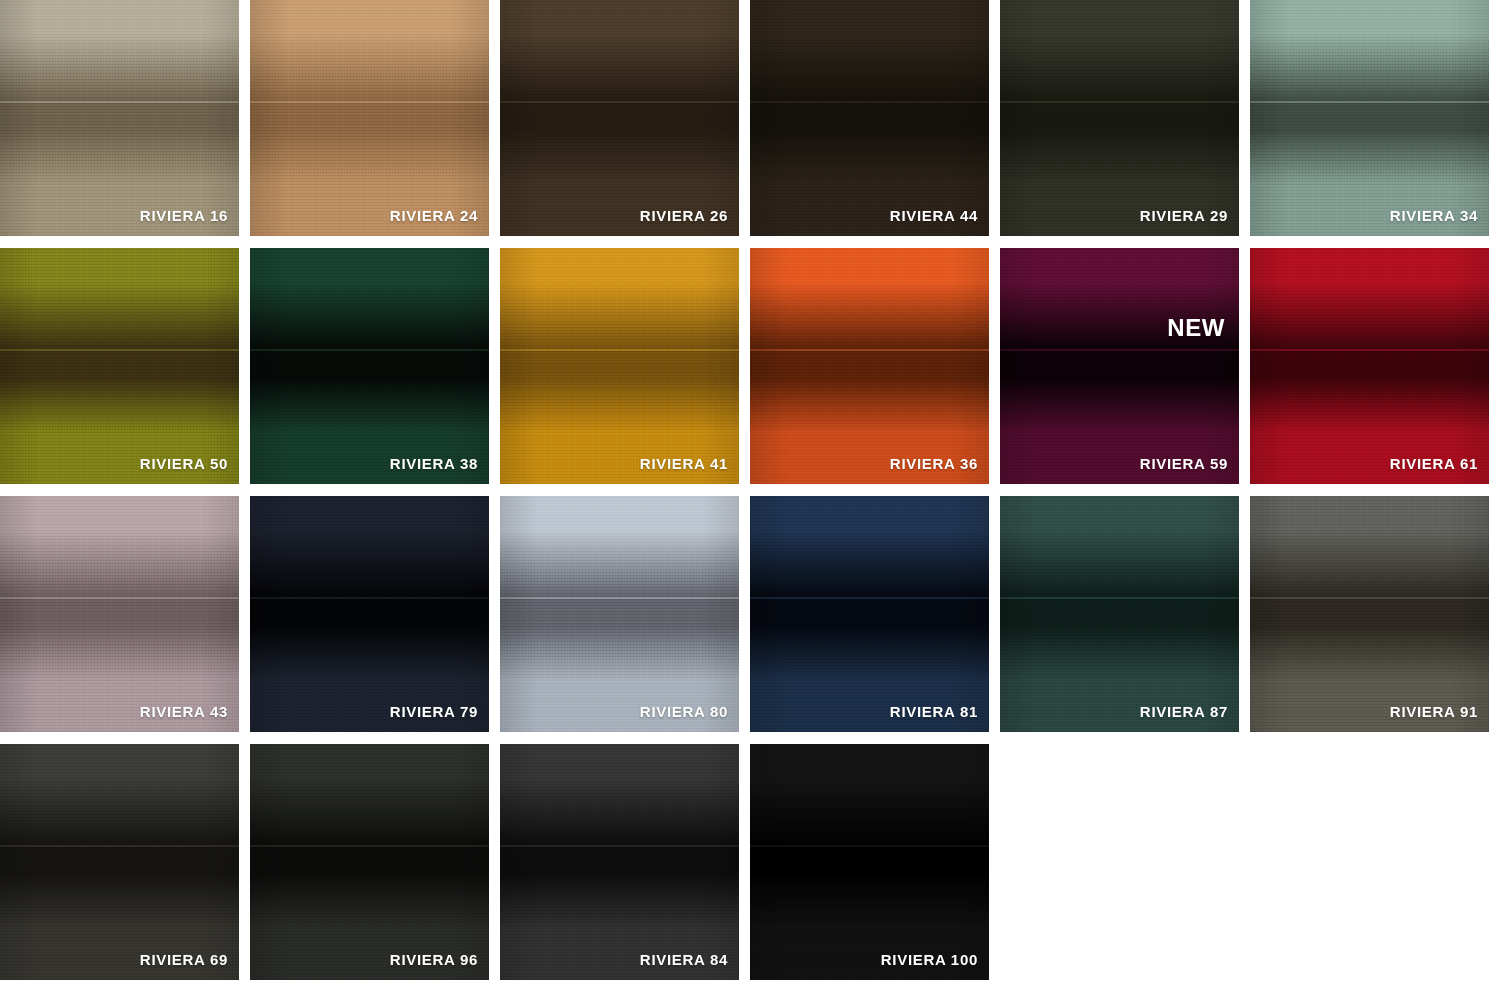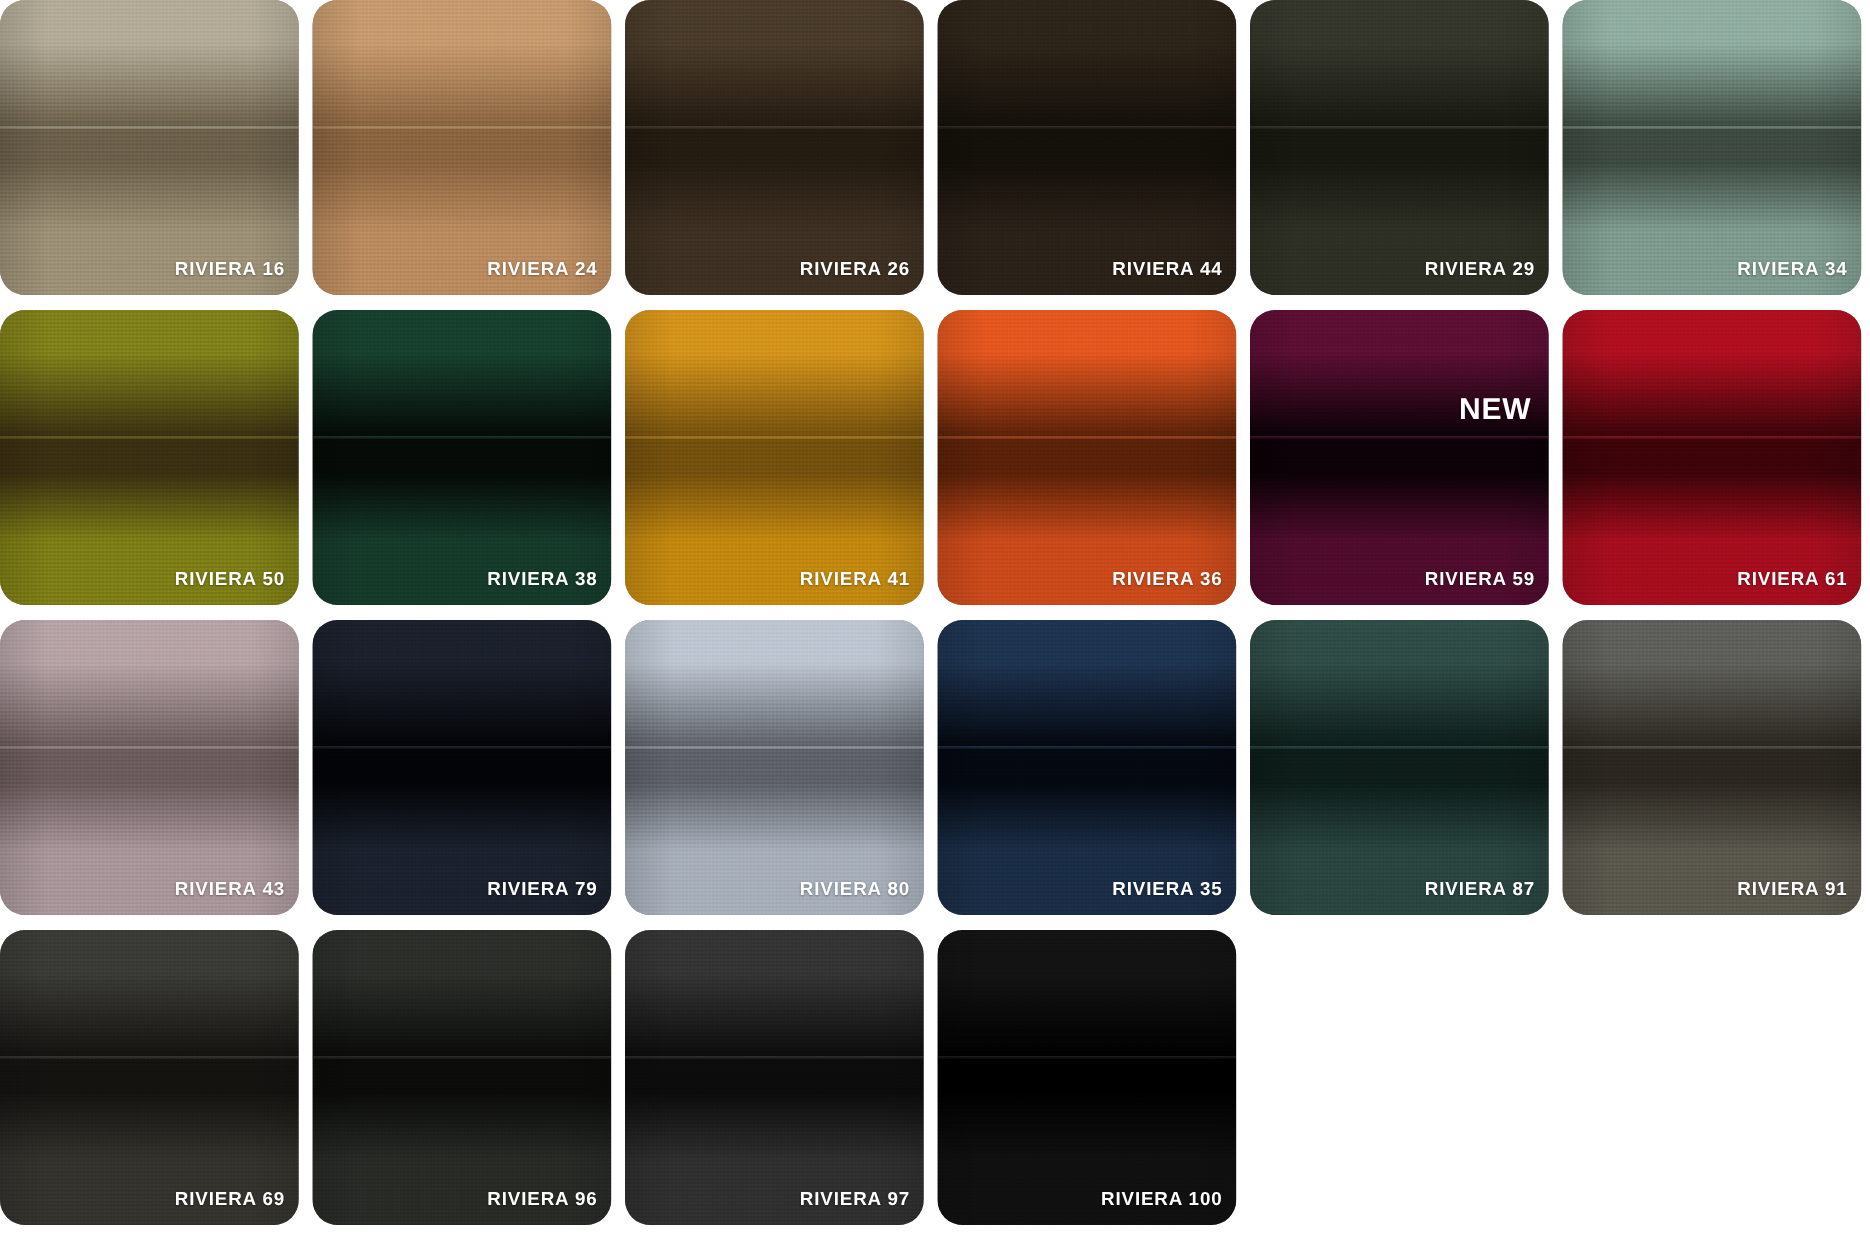--- a/index.html
+++ b/index.html
@@ -17,21 +17,20 @@
     column-gap:11px;
     row-gap:12px;
     width:1496px;
     height:994px;
   }
 
   .swatch {
     position:relative;
     overflow:hidden;
     background:#888;
-    border-radius:20px;
   }
 
   
   .swatch .panel-top {
     position:absolute;
     left:0; right:0; top:0;
     height:43%;
   }
   
   .swatch .panel-bottom {
@@ -217,21 +216,21 @@
       <div class="texture"></div>
       <div class="vignette"></div>
       <div class="swatch-label">RIVIERA 80</div>
     </div>
     <div class="swatch">
       <div class="panel-top" style="background: linear-gradient(rgb(30, 51, 80) 0%, rgb(30, 51, 80) 34%, rgb(4, 8, 16) 100%);"></div>
       <div class="panel-bottom" style="background: linear-gradient(rgb(4, 8, 16) 0%, rgb(4, 8, 16) 22%, rgb(26, 45, 70) 62%, rgb(26, 45, 70) 100%);"></div>
       <div class="crease" style="background: rgb(53, 82, 122);"></div>
       <div class="texture"></div>
       <div class="vignette"></div>
-      <div class="swatch-label">RIVIERA 35</div>
+      <div class="swatch-label">RIVIERA 81</div>
     </div>
     <div class="swatch">
       <div class="panel-top" style="background: linear-gradient(rgb(47, 76, 71) 0%, rgb(47, 76, 71) 34%, rgb(13, 29, 25) 100%);"></div>
       <div class="panel-bottom" style="background: linear-gradient(rgb(13, 29, 25) 0%, rgb(13, 29, 25) 22%, rgb(41, 68, 63) 62%, rgb(41, 68, 63) 100%);"></div>
       <div class="crease" style="background: rgb(70, 112, 106);"></div>
       <div class="texture"></div>
       <div class="vignette"></div>
       <div class="swatch-label">RIVIERA 87</div>
     </div>
     <div class="swatch">
@@ -257,21 +256,21 @@
       <div class="texture"></div>
       <div class="vignette"></div>
       <div class="swatch-label">RIVIERA 96</div>
     </div>
     <div class="swatch">
       <div class="panel-top" style="background: linear-gradient(rgb(51, 52, 51) 0%, rgb(51, 52, 51) 34%, rgb(12, 12, 12) 100%);"></div>
       <div class="panel-bottom" style="background: linear-gradient(rgb(12, 12, 12) 0%, rgb(12, 12, 12) 22%, rgb(47, 47, 47) 62%, rgb(47, 47, 47) 100%);"></div>
       <div class="crease" style="background: rgb(77, 78, 77);"></div>
       <div class="texture"></div>
       <div class="vignette"></div>
-      <div class="swatch-label">RIVIERA 97</div>
+      <div class="swatch-label">RIVIERA 84</div>
     </div>
     <div class="swatch">
       <div class="panel-top" style="background: linear-gradient(rgb(19, 19, 19) 0%, rgb(19, 19, 19) 34%, rgb(0, 0, 0) 100%);"></div>
       <div class="panel-bottom" style="background: linear-gradient(rgb(0, 0, 0) 0%, rgb(0, 0, 0) 22%, rgb(16, 16, 16) 62%, rgb(16, 16, 16) 100%);"></div>
       <div class="crease" style="background: rgb(42, 42, 42);"></div>
       <div class="texture"></div>
       <div class="vignette"></div>
       <div class="swatch-label">RIVIERA 100</div>
     </div>
     <div class="swatch is-empty"></div>

